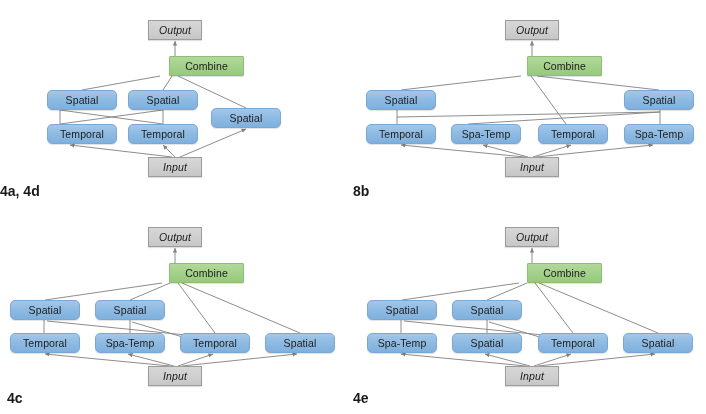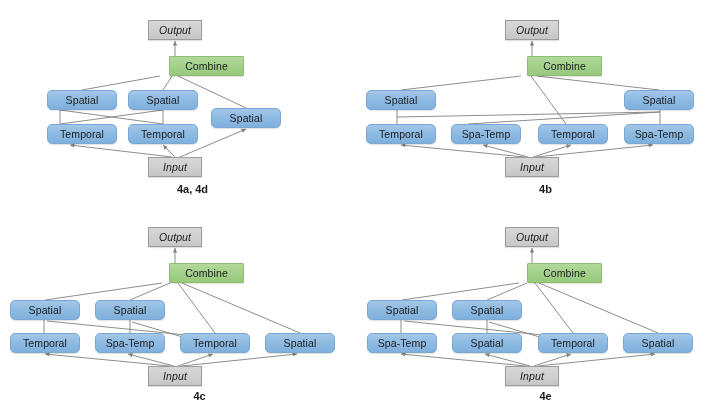--- a/index.html
+++ b/index.html
@@ -40,25 +40,24 @@
   .node.grey{
     background:linear-gradient(to bottom,#d6d6d6 0%,#cfcfcf 55%,#c6c6c6 100%);
     border:1px solid #9c9c9c;
     border-radius:0px;
     box-shadow:0 1px 1px rgba(0,0,0,0.12);
     font-style:italic;
   }
   .caption{
     position:absolute;
     width:100%;
-    text-align:center;
-    font-size:11px;
+    font-size:14px;
     font-weight:bold;
     color:#1a1a1a;
-    left:16px;
+    left:0;
   }
 </style>
 </head>
 <body>
 
 <div id="diagram-root">
     <div class="panel" style="left: 0px; top: 0px;">
       <svg class="panel-svg" viewBox="0 0 353 207">
         <defs>
           <marker id="panel-4a-4d-arrow" markerWidth="6" markerHeight="6" refX="5" refY="3" orient="auto" markerUnits="strokeWidth">
@@ -143,21 +142,21 @@
       </div>
       <div class="node blue" style="left: 185px; top: 124px; width: 70px; height: 20px;">
         <span>Temporal</span>
       </div>
       <div class="node blue" style="left: 271px; top: 124px; width: 70px; height: 20px;">
         <span>Spa-Temp</span>
       </div>
       <div class="node grey" style="left: 152px; top: 157px; width: 54px; height: 20px;">
         <span>Input</span>
       </div>
-      <div class="caption" style="top: 183px;">4b</div>
+      <div class="caption" style="top: 183px;">8b</div>
     </div>
     <div class="panel" style="left: 0px; top: 207px;">
       <svg class="panel-svg" viewBox="0 0 353 207">
         <defs>
           <marker id="panel-4c-arrow" markerWidth="6" markerHeight="6" refX="5" refY="3" orient="auto" markerUnits="strokeWidth">
             <path d="M0,0.6 L5,3 L0,5.4 z" fill="#808080"></path>
           </marker>
         </defs>
         <line x1="175" y1="56" x2="175" y2="41" stroke="#808080" stroke-width="0.9" marker-end="url(#panel-4c-arrow)"></line>
         <line x1="45" y1="93" x2="162" y2="76" stroke="#808080" stroke-width="0.9"></line>

